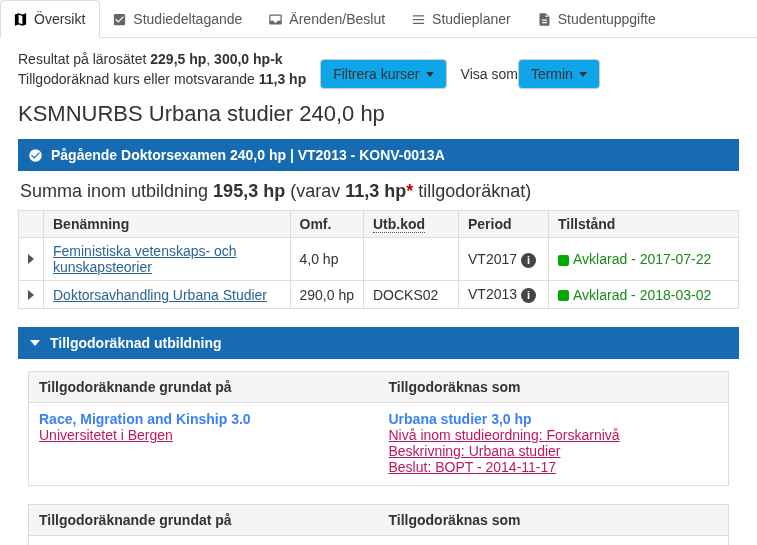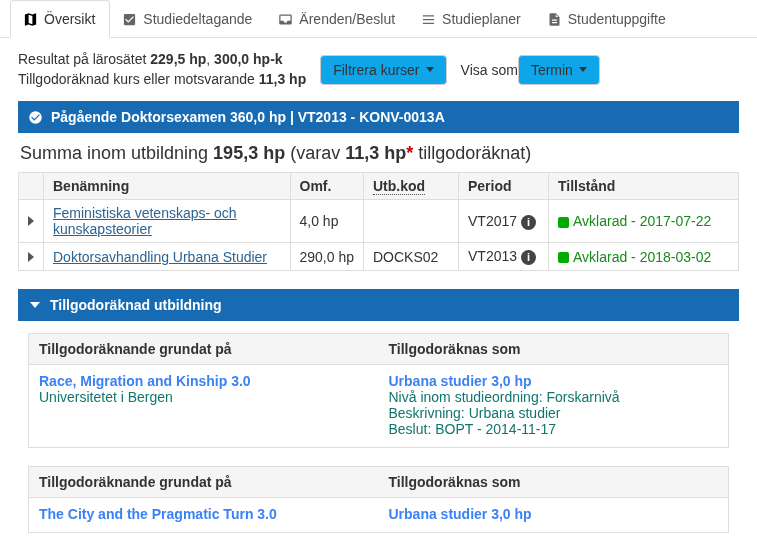--- a/index.html
+++ b/index.html
@@ -6,21 +6,21 @@
   body {
     font-family: "Helvetica Neue", Helvetica, Arial, sans-serif;
     font-size: 14px;
     color: #333;
     background: #fff;
     width: 757px;
   }
   .tabs {
     display: flex;
     border-bottom: 1px solid #ddd;
-    padding-left: 10px;
+    padding-left: 0;
     align-items: flex-end;
   }
   .tab {
     padding: 10px 14px 10px 12px;
     color: #555;
     cursor: pointer;
     display: flex;
     align-items: center;
     gap: 6px;
     white-space: nowrap;
@@ -33,21 +33,21 @@
     color: #333;
     font-weight: 500;
   }
   .tab .ico { width: 15px; height: 15px; display:inline-flex; align-items:center; justify-content:center;}
   .tab.active .ico svg { fill:#000; }
   .tab .ico svg { fill:#666; }
 
   .content { padding: 12px 18px 18px 18px; }
   .summary-row {
     display: flex;
-    align-items: center;
+    align-items: flex-end;
     gap: 14px;
     margin-bottom: 12px;
   }
   .summary-text { font-size: 14px; line-height: 1.4; color:#333; }
   .summary-text .bold { font-weight: 700; }
   .btn {
     display: inline-flex;
     align-items: center;
     padding: 6px 12px;
     border: 1px solid #ccc;
@@ -130,21 +130,21 @@
   }
   .credit-head > div {
     flex:1;
     padding:7px 10px;
     font-weight:700;
     color:#333;
   }
   .credit-body { display:flex; }
   .credit-body > div { flex:1; padding:8px 10px 10px 10px; }
   .credit-title { font-weight:700; color:#3b82f6; }
-  .muted { color:#0f766e; }
+  .muted { color:#be185d;text-decoration:underline; }
   .section-bar .arrow-box { width:14px; display:flex; justify-content:center;}
 </style>
 </head>
 <body>
 
 <div class="tabs">
   <div class="tab active">
     <span class="ico">
       <svg viewBox="0 0 24 24" width="15" height="15">
           <path d="M9 2 3 4v18l6-2 6 2 6-2V2l-6 2-6-2zm0 2.3 6 2v13.4l-6-2V4.3z"></path>
@@ -203,28 +203,29 @@
     </button>
     <div class="view-as">
       <span>Visa som</span>
       <button class="btn">
         <span>Termin</span>
         <span class="caret"></span>
       </button>
     </div>
   </div>
 
+  <h2 class="heading">KSMNURBS Urbana studier 240,0 hp</h2>
 
   <div class="section-bar">
     <span class="check-circle">
       <svg viewBox="0 0 24 24" width="15" height="15" fill="#fff">
           <path d="M12 2a10 10 0 1 0 0 20 10 10 0 0 0 0-20zm-2 15-5-5 1.4-1.4L10 14.2l7.6-7.6L19 8l-9 9z"></path>
         </svg>
     </span>
-    <span>Pågående Doktorsexamen 360,0 hp | VT2013 - KONV-0013A</span>
+    <span>Pågående Doktorsexamen 240,0 hp | VT2013 - KONV-0013A</span>
   </div>
 
   <div class="sub-summary">
     <span>Summa inom utbildning </span><span class="bold">195,3 hp</span><span> (varav </span><span class="bold">11,3 hp</span><span class="bold red-ast">*</span><span> tillgodoräknat)</span>
   </div>
 
   <table class="courses">
     <thead>
       <tr>
         <th style="width:24px"></th>

